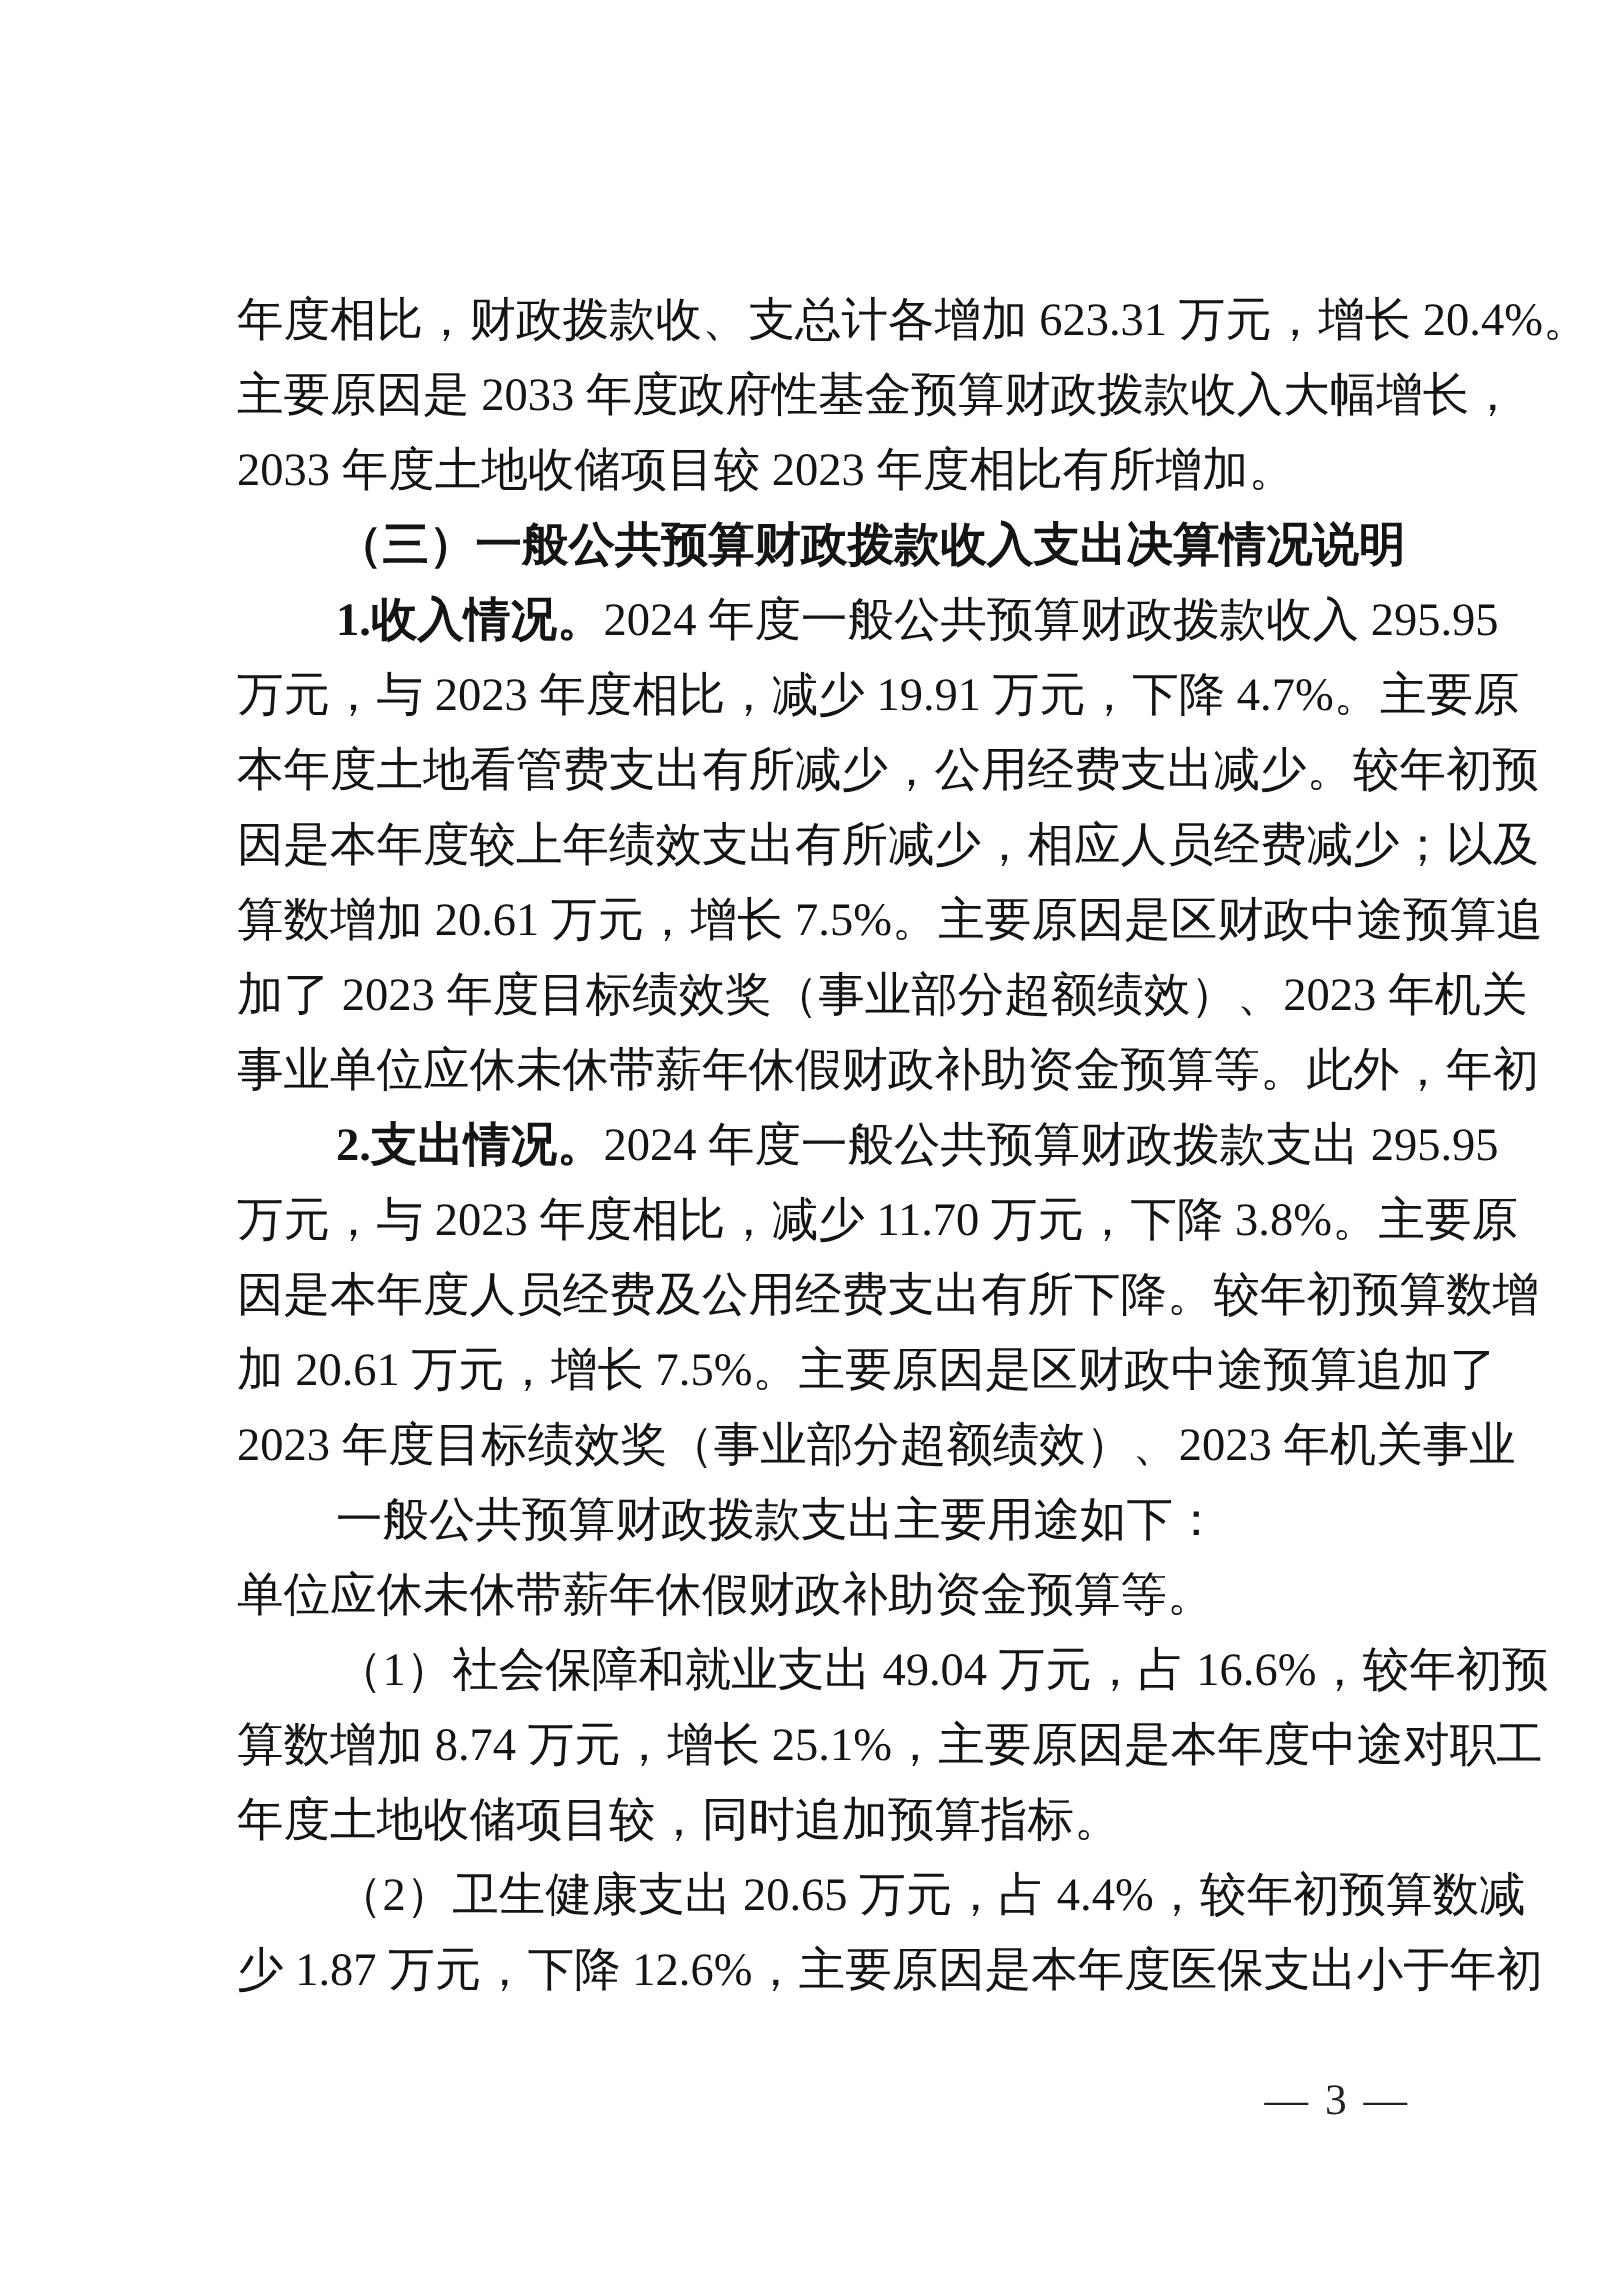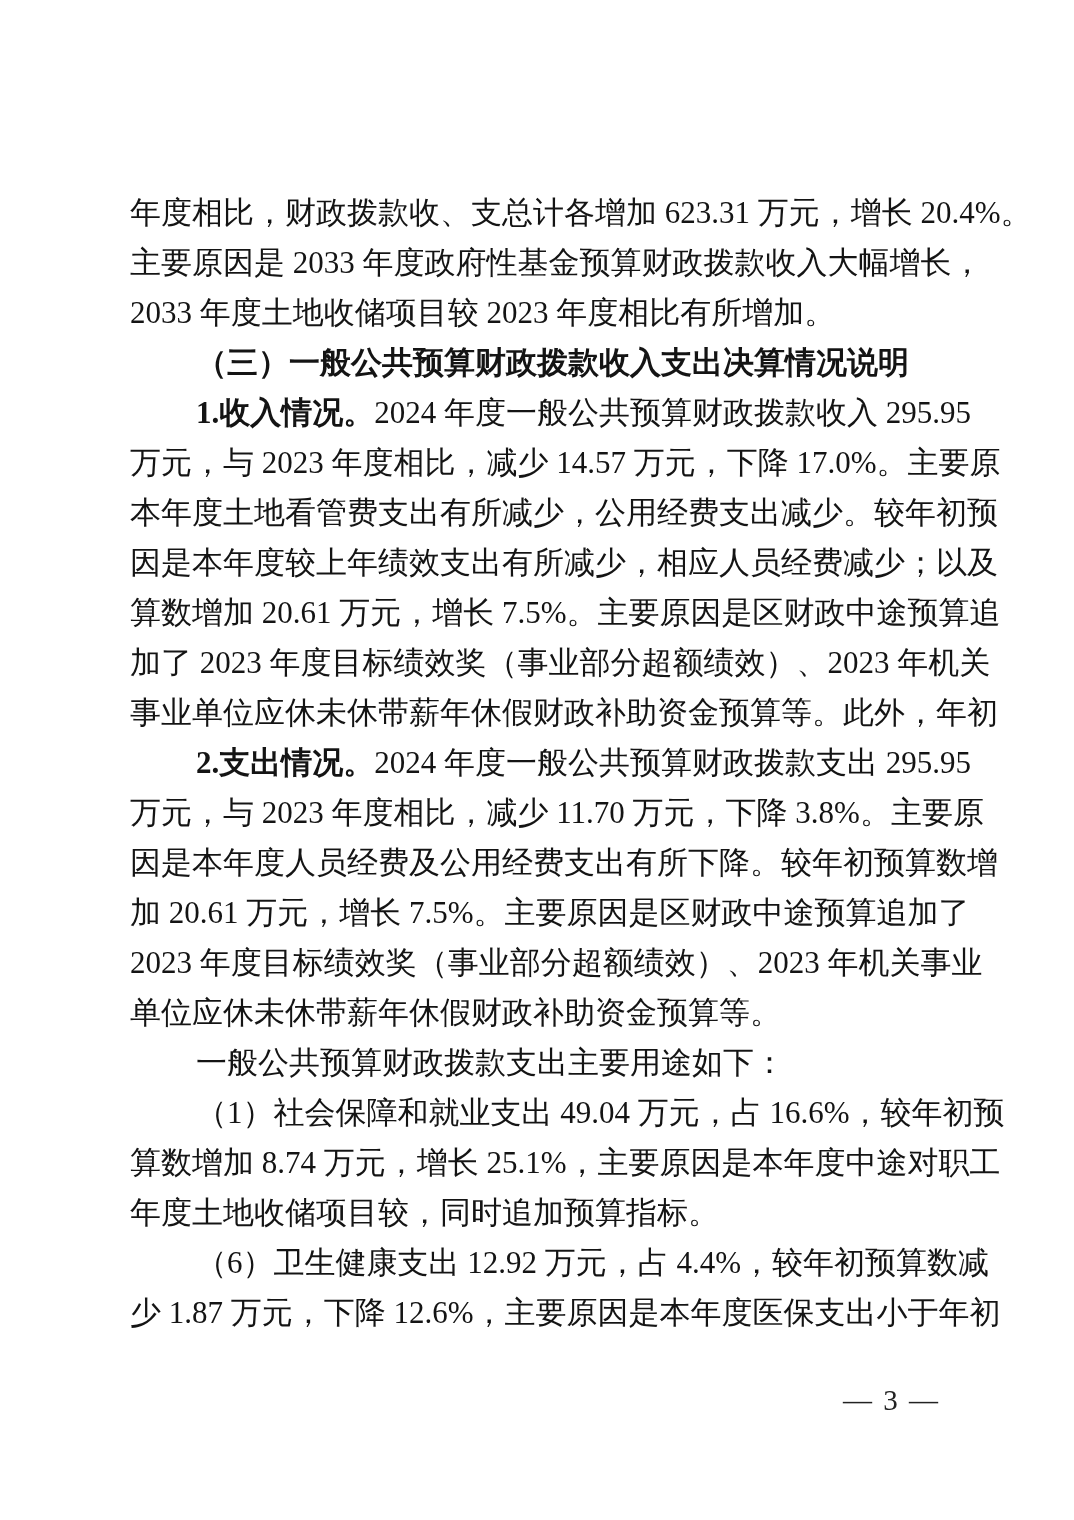--- a/index.html
+++ b/index.html
@@ -11,21 +11,21 @@
     position: relative;
     width: 1074px;
     height: 1520px;
     background: #ffffff;
     overflow: hidden;
     font-family: "Liberation Serif", "DejaVu Serif", serif;
     color: #141414;
   }
   .doc-body {
     position: absolute;
-    left: 130px;
+    left: 158px;
     top: 188px;
     width: 795px;
   }
   .line {
     height: 50px;
     line-height: 50px;
     font-size: 31px;
     white-space: nowrap;
     overflow: visible;
     text-align: left;
@@ -53,33 +53,33 @@
 </head>
 <body>
 
 <div class="page">
   <div class="doc-body" id="doc-body">
       <div class="line just"><span class="seg">年度相比，财政拨款收、支总计各增加 623.31 万元，增长 20.4%。</span></div>
       <div class="line just"><span class="seg">主要原因是 2033 年度政府性基金预算财政拨款收入大幅增长，</span></div>
       <div class="line"><span class="seg">2033 年度土地收储项目较 2023 年度相比有所增加。</span></div>
       <div class="line ind"><span class="seg bold">（三）一般公共预算财政拨款收入支出决算情况说明</span></div>
       <div class="line just ind"><span class="seg bold">1.收入情况。</span><span class="seg">2024 年度一般公共预算财政拨款收入 295.95</span></div>
-      <div class="line just"><span class="seg">万元，与 2023 年度相比，减少 14.57 万元，下降 17.0%。主要原</span></div>
+      <div class="line just"><span class="seg">万元，与 2023 年度相比，减少 19.91 万元，下降 4.7%。主要原</span></div>
       <div class="line just"><span class="seg">本年度土地看管费支出有所减少，公用经费支出减少。较年初预</span></div>
       <div class="line just"><span class="seg">因是本年度较上年绩效支出有所减少，相应人员经费减少；以及</span></div>
       <div class="line just"><span class="seg">算数增加 20.61 万元，增长 7.5%。主要原因是区财政中途预算追</span></div>
       <div class="line just"><span class="seg">加了 2023 年度目标绩效奖（事业部分超额绩效）、2023 年机关</span></div>
       <div class="line just"><span class="seg">事业单位应休未休带薪年休假财政补助资金预算等。此外，年初</span></div>
       <div class="line just ind"><span class="seg bold">2.支出情况。</span><span class="seg">2024 年度一般公共预算财政拨款支出 295.95</span></div>
       <div class="line just"><span class="seg">万元，与 2023 年度相比，减少 11.70 万元，下降 3.8%。主要原</span></div>
       <div class="line just"><span class="seg">因是本年度人员经费及公用经费支出有所下降。较年初预算数增</span></div>
       <div class="line just"><span class="seg">加 20.61 万元，增长 7.5%。主要原因是区财政中途预算追加了</span></div>
       <div class="line just"><span class="seg">2023 年度目标绩效奖（事业部分超额绩效）、2023 年机关事业</span></div>
+      <div class="line ind"><span class="seg">一般公共预算财政拨款支出主要用途如下：</span></div>
       <div class="line"><span class="seg">单位应休未休带薪年休假财政补助资金预算等。</span></div>
-      <div class="line ind"><span class="seg">一般公共预算财政拨款支出主要用途如下：</span></div>
       <div class="line just ind"><span class="seg">（1）社会保障和就业支出 49.04 万元，占 16.6%，较年初预</span></div>
       <div class="line just"><span class="seg">算数增加 8.74 万元，增长 25.1%，主要原因是本年度中途对职工</span></div>
       <div class="line"><span class="seg">年度土地收储项目较，同时追加预算指标。</span></div>
-      <div class="line just ind"><span class="seg">（6）卫生健康支出 12.92 万元，占 4.4%，较年初预算数减</span></div>
+      <div class="line just ind"><span class="seg">（2）卫生健康支出 20.65 万元，占 4.4%，较年初预算数减</span></div>
       <div class="line just"><span class="seg">少 1.87 万元，下降 12.6%，主要原因是本年度医保支出小于年初</span></div>
     </div>
   <div class="footer">— 3 —</div>
 </div>
 
 </body></html>

